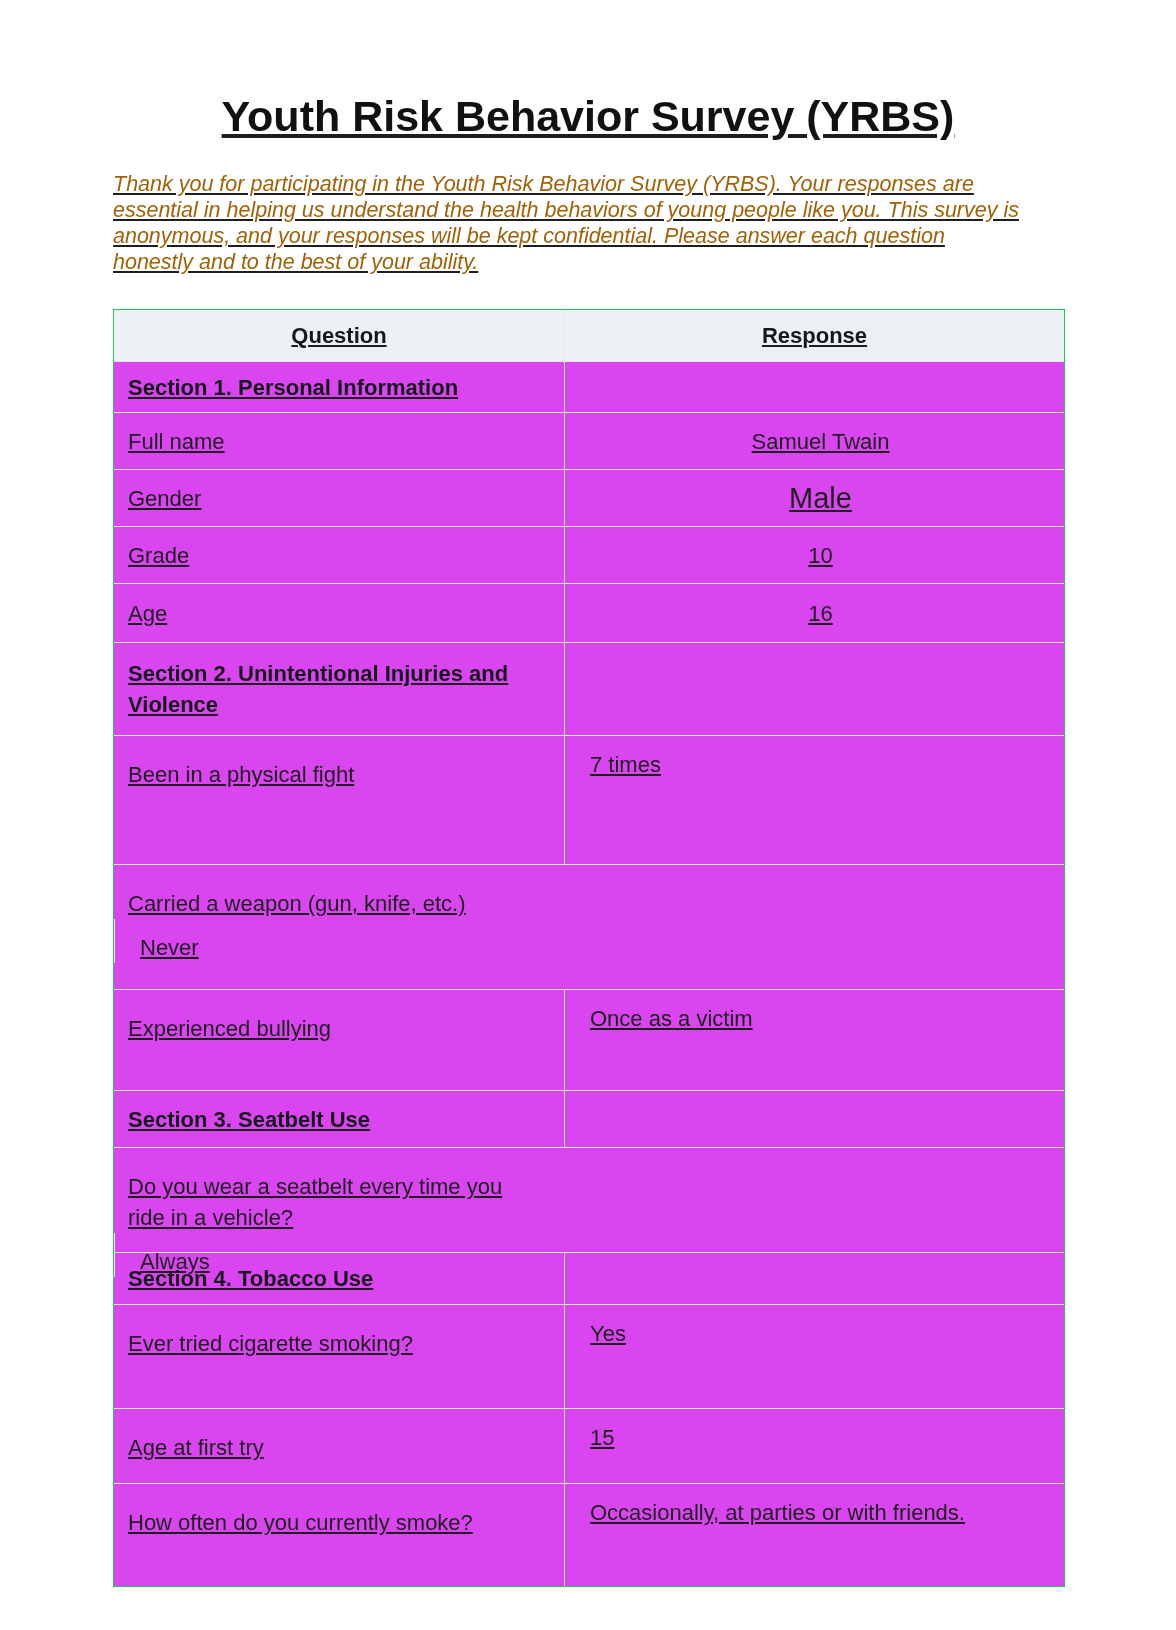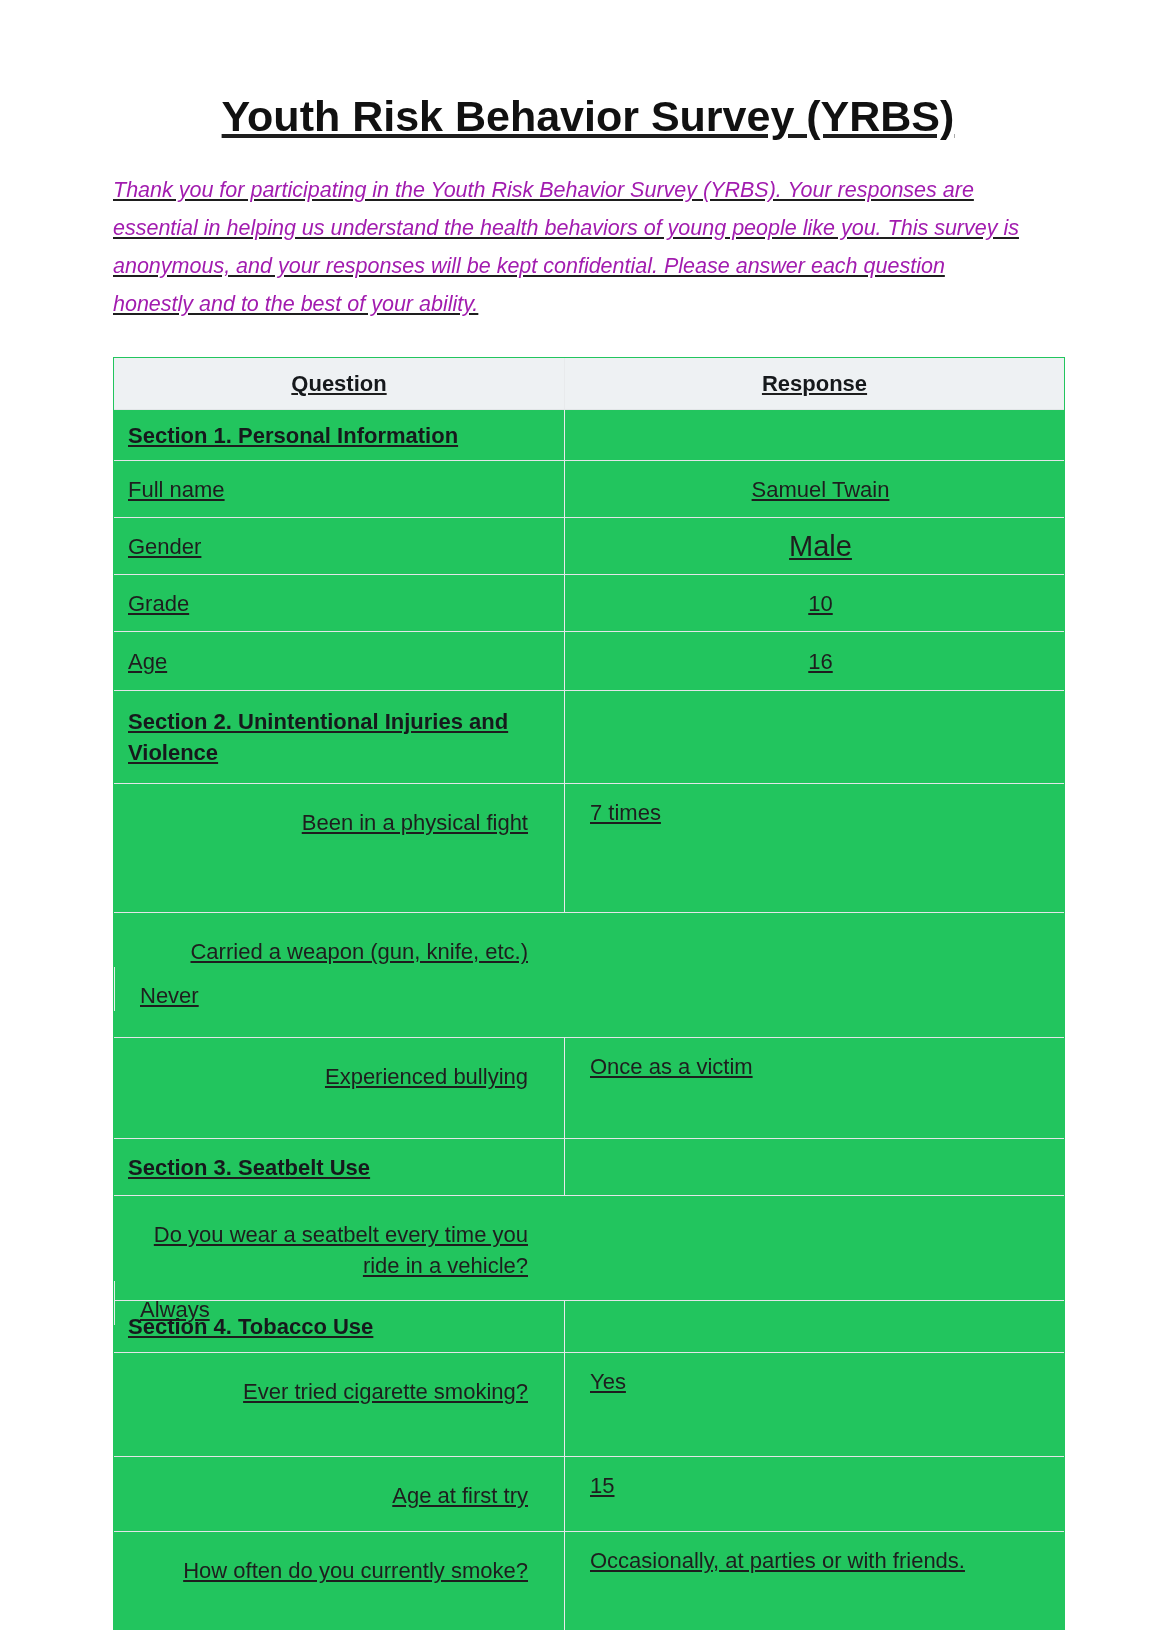--- a/index.html
+++ b/index.html
@@ -19,54 +19,54 @@
     text-align:center;
     font-size:43px;
     font-weight:bold;
     color:#111111;
   }
   .intro{
     margin:30px 0 0 113px;
     width:908px;
     font-style:italic;
     font-size:21.5px;
-    line-height:38px;
-    color:#a21caf;
+    line-height:26px;
+    color:#a16207;
   }
   .survey-table{
     margin:34px 0 0 113px;
     width:950px;
     border:1px solid #22c55e;
     box-sizing:content-box;
   }
   .row{
     display:flex;
     border-top:1px solid #e3e6e8;
-    background:#22c55e;
+    background:#d946ef;
   }
   .survey-table > .row.header-row{border-top:none;}
   .cell{
     box-sizing:border-box;
     font-size:22px;
     line-height:31px;
   }
   .cell.q{width:450px;padding-left:14px;padding-right:36px;}
   .cell.r{width:500px;border-left:1px solid #e8eaec;padding-left:12px;}
   .header-row{height:51px;background:#eef1f3;}
   .header-row .cell{
     display:flex;align-items:center;justify-content:center;
     font-weight:bold;padding:0;color:#16191c;
   }
   .section .cell.q{
     display:flex;align-items:center;
     font-weight:bold;color:#16191c;
   }
   .qa-center .cell.q{display:flex;align-items:center;}
   .qa-center .cell.r{display:flex;align-items:center;justify-content:center;text-align:center;}
-  .qa-top .cell.q{padding-top:23px;text-align:right;}
+  .qa-top .cell.q{padding-top:23px;}
   .qa-top .cell.r{padding-top:13px;padding-left:25px;}
   .cell.r.big{font-size:29px;}
 </style>
 </head>
 <body>
 
 <div class="page">
   <h1 class="title">Youth Risk Behavior Survey (YRBS)</h1>
   <p class="intro">Thank you for participating in the Youth Risk Behavior Survey (YRBS). Your responses are essential in helping us understand the health behaviors of young people like you. This survey is anonymous, and your responses will be kept confidential. Please answer each question honestly and to the best of your ability.</p>
 

